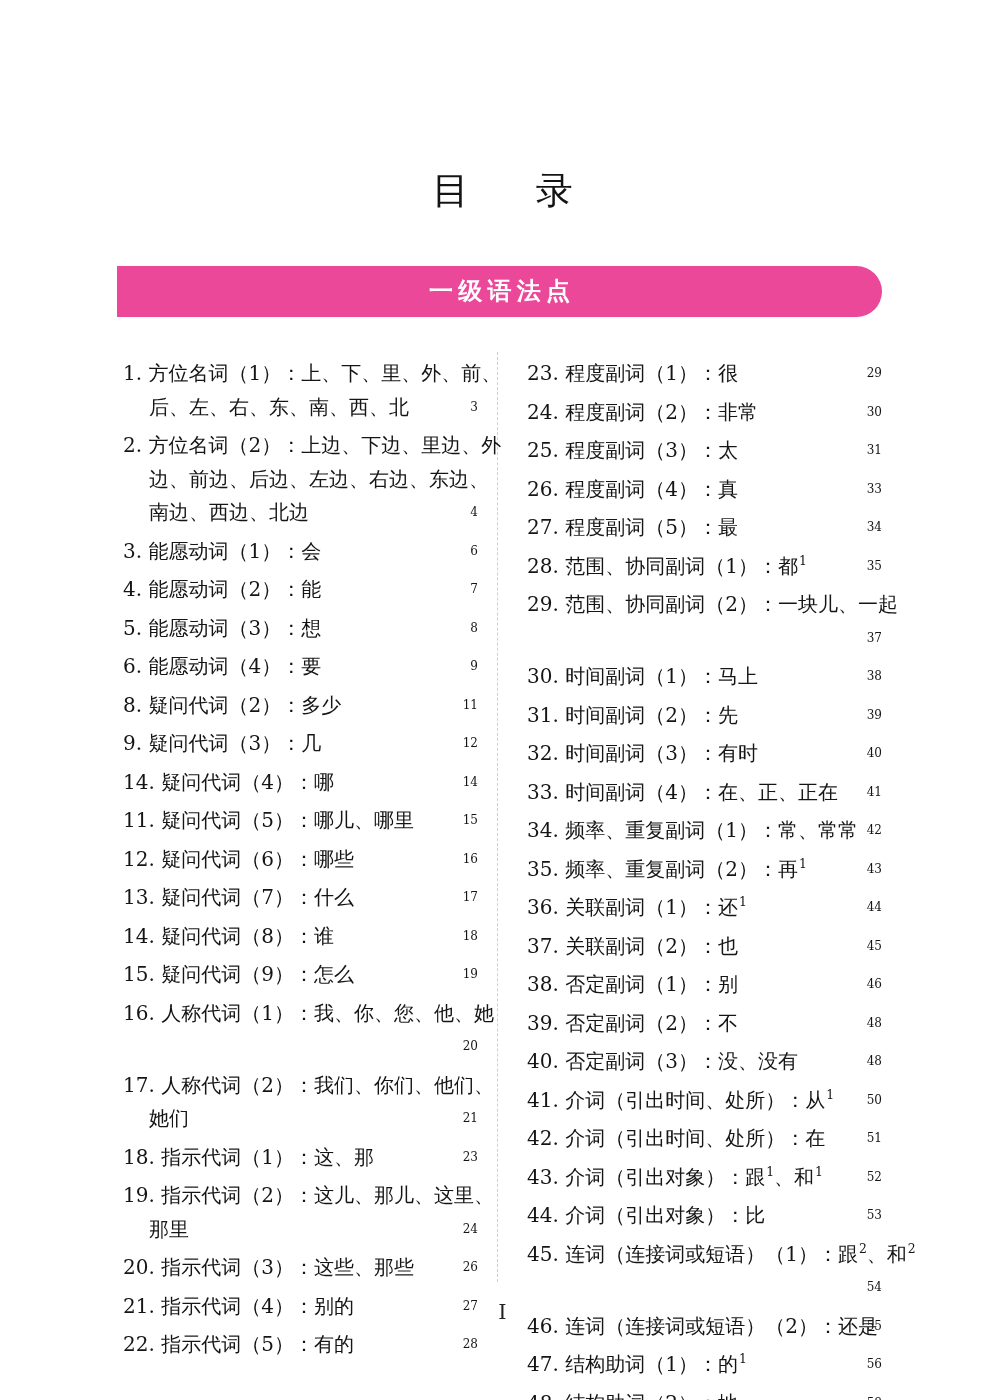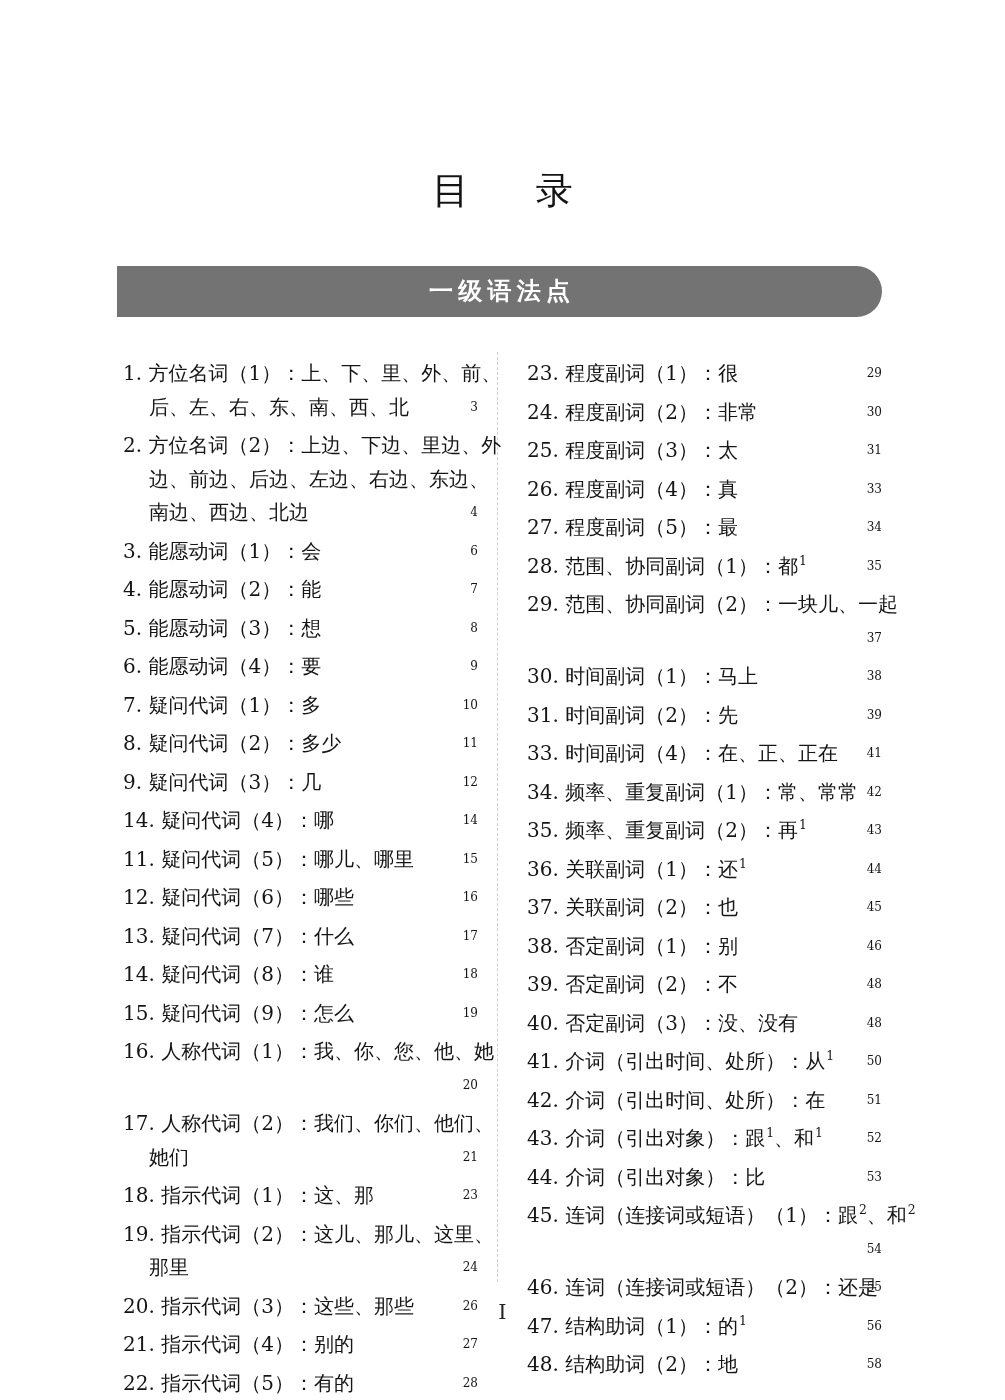--- a/index.html
+++ b/index.html
@@ -31,21 +31,21 @@
     color: #141414;
   }
 
   
   .banner {
     position: absolute;
     top: 266px;
     left: 117px;
     width: 765px;
     height: 51px;
-    background: #737373;
+    background: #ec4899;
     border-radius: 0 26px 26px 0;
   }
   .banner-label {
     position: absolute;
     left: 0;
     top: 0;
     width: 765px;
     height: 51px;
     line-height: 51px;
     text-align: center;
@@ -156,23 +156,20 @@
       <div class="entry">
         <div class="line"><span class="txt"><span class="num">4.</span> <span>能愿动词（2）：能</span></span><span class="pg">7</span></div>
       </div>
       <div class="entry">
         <div class="line"><span class="txt"><span class="num">5.</span> <span>能愿动词（3）：想</span></span><span class="pg">8</span></div>
       </div>
       <div class="entry">
         <div class="line"><span class="txt"><span class="num">6.</span> <span>能愿动词（4）：要</span></span><span class="pg">9</span></div>
       </div>
       <div class="entry">
-        <div class="line"><span class="txt"><span class="num">7.</span> <span>疑问代词（1）：多</span></span><span class="pg">10</span></div>
-      </div>
-      <div class="entry">
         <div class="line"><span class="txt"><span class="num">8.</span> <span>疑问代词（2）：多少</span></span><span class="pg">11</span></div>
       </div>
       <div class="entry">
         <div class="line"><span class="txt"><span class="num">9.</span> <span>疑问代词（3）：几</span></span><span class="pg">12</span></div>
       </div>
       <div class="entry">
         <div class="line"><span class="txt"><span class="num">14.</span> <span>疑问代词（4）：哪</span></span><span class="pg">14</span></div>
       </div>
       <div class="entry">
         <div class="line"><span class="txt"><span class="num">11.</span> <span>疑问代词（5）：哪儿、哪里</span></span><span class="pg">15</span></div>
@@ -237,20 +234,23 @@
         <div class="line"><span class="txt"><span class="num">29.</span> <span>范围、协同副词（2）：一块儿、一起</span></span></div>
         <div class="line cont pageonly"><span class="txt"><span></span></span><span class="pg">37</span></div>
       </div>
       <div class="entry">
         <div class="line"><span class="txt"><span class="num">30.</span> <span>时间副词（1）：马上</span></span><span class="pg">38</span></div>
       </div>
       <div class="entry">
         <div class="line"><span class="txt"><span class="num">31.</span> <span>时间副词（2）：先</span></span><span class="pg">39</span></div>
       </div>
       <div class="entry">
+        <div class="line"><span class="txt"><span class="num">32.</span> <span>时间副词（3）：有时</span></span><span class="pg">40</span></div>
+      </div>
+      <div class="entry">
         <div class="line"><span class="txt"><span class="num">33.</span> <span>时间副词（4）：在、正、正在</span></span><span class="pg">41</span></div>
       </div>
       <div class="entry">
         <div class="line"><span class="txt"><span class="num">34.</span> <span>频率、重复副词（1）：常、常常</span></span><span class="pg">42</span></div>
       </div>
       <div class="entry">
         <div class="line"><span class="txt"><span class="num">35.</span> <span>频率、重复副词（2）：再<sup>1</sup></span></span><span class="pg">43</span></div>
       </div>
       <div class="entry">
         <div class="line"><span class="txt"><span class="num">36.</span> <span>关联副词（1）：还<sup>1</sup></span></span><span class="pg">44</span></div>

